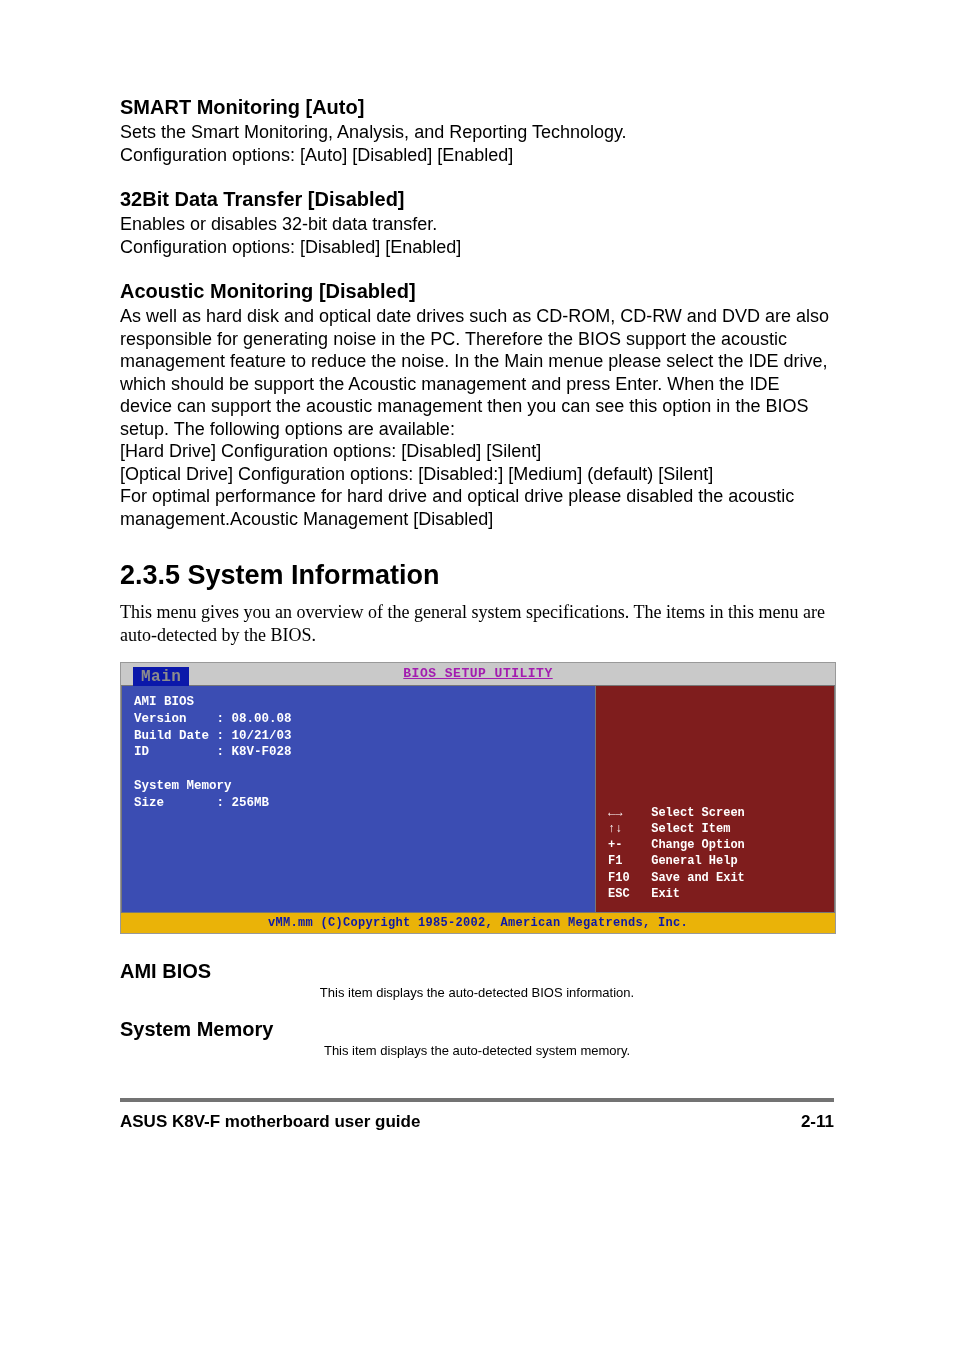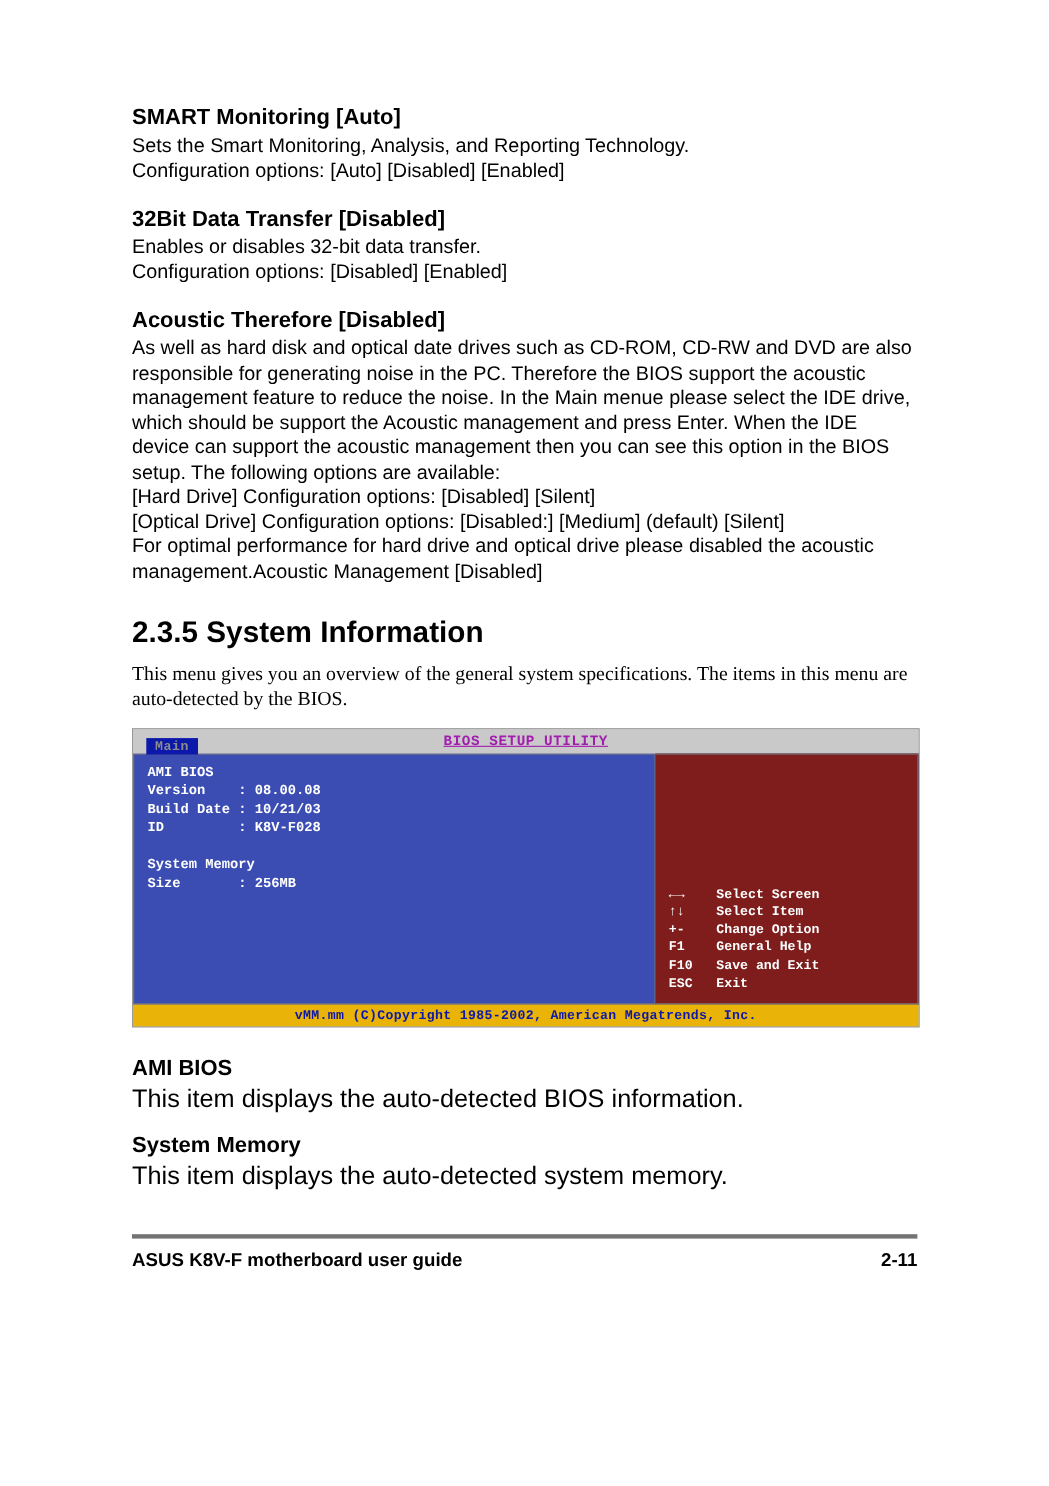--- a/index.html
+++ b/index.html
@@ -56,21 +56,21 @@
     font-size: 13px;
     letter-spacing: 0.5px;
     text-decoration: underline;
   }
   .bios-tab {
     position: absolute;
     left: 12px;
     bottom: -1px;
     background: #0b18aa;
     color: #8c8c8c;
-    font-size: 12px;
+    font-size: 16px;
     padding: 1px 8px 0 8px;
     font-weight: bold;
     letter-spacing: 0.5px;
   }
   .bios-body {
     display: flex;
     background: #0b18aa;
   }
   .bios-left {
     flex: 1;
@@ -110,22 +110,23 @@
     text-align: center;
     padding: 3px 0;
     letter-spacing: 0.3px;
   }
   h3.sub {
     font-size: 20px;
     font-weight: bold;
     margin: 0 0 2px 0;
   }
   p.sub-desc {
-    font-size: 23px;
+    font-size: 13px;
     margin: 0 0 18px 0;
+    text-align: center;
   }
   .footer-line {
     border-top: 4px solid #737373;
     margin: 40px 0 0 0;
     padding-top: 10px;
     display: flex;
     justify-content: space-between;
     font-size: 17px;
     font-weight: bold;
   }
@@ -135,21 +136,21 @@
 
 <div class="page">
   <h3 class="setting">SMART Monitoring [Auto]</h3>
   <p class="desc" style="white-space:pre-line">Sets the Smart Monitoring, Analysis, and Reporting Technology.
 Configuration options: [Auto] [Disabled] [Enabled]</p>
 
   <h3 class="setting">32Bit Data Transfer [Disabled]</h3>
   <p class="desc" style="white-space:pre-line">Enables or disables 32-bit data transfer.
 Configuration options: [Disabled] [Enabled]</p>
 
-  <h3 class="setting">Acoustic Therefore [Disabled]</h3>
+  <h3 class="setting">Acoustic Monitoring [Disabled]</h3>
   <p class="desc" style="white-space:pre-line">As well as hard disk and optical date drives such as CD-ROM, CD-RW and DVD are also responsible for generating noise in the PC. Therefore the BIOS support the acoustic management feature to reduce the noise. In the Main menue please select the IDE drive, which should be support the Acoustic management and press Enter. When the IDE device can support the acoustic management then you can see this option in the BIOS setup. The following options are available:
 [Hard Drive]       Configuration options: [Disabled] [Silent]
 [Optical Drive]    Configuration options: [Disabled:] [Medium] (default) [Silent]
 For optimal performance for hard drive and optical drive please disabled the acoustic management.Acoustic Management [Disabled]</p>
 
   <h2 class="section">2.3.5    System Information</h2>
   <p class="section-intro">This menu gives you an overview of the general system specifications. The items in this menu are auto-detected by the BIOS.</p>
 
   <div class="bios">
     <div class="bios-header">

